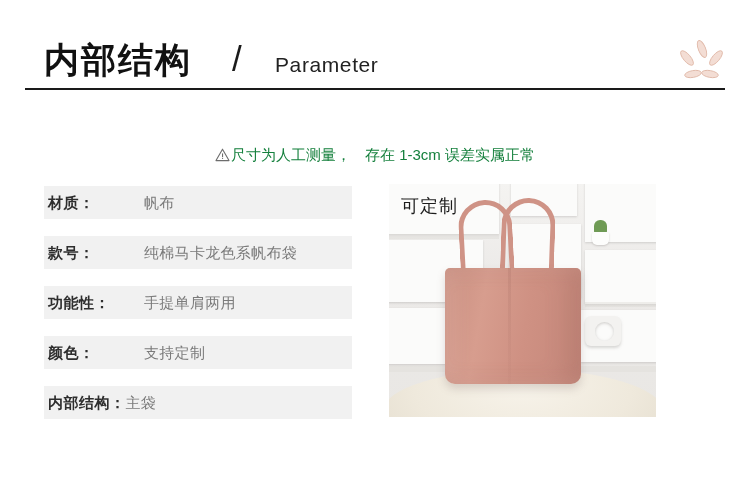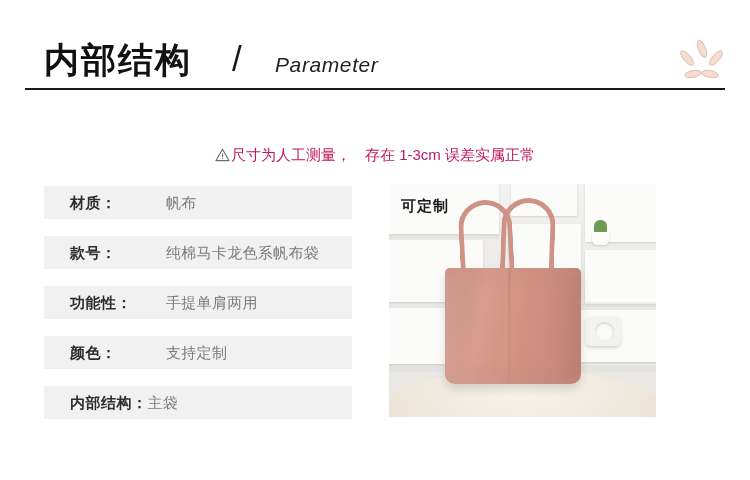--- a/index.html
+++ b/index.html
@@ -51,21 +51,20 @@
   #title-en {
     position: absolute;
     left: 275px;
     top: 53px;
     font-size: 21px;
     font-weight: normal;
     color: #222222;
     letter-spacing: 0.6px;
     line-height: 24px;
     white-space: nowrap;
-    font-style: italic;
   }
   #title-rule {
     position: absolute;
     left: 25px;
     top: 88px;
     width: 700px;
     height: 2px;
     background: #1a1a1a;
   }
   #flower-deco {
@@ -77,21 +76,21 @@
   }
 
   
   #notice {
     position: absolute;
     left: 0;
     top: 144px;
     width: 750px;
     text-align: center;
     font-size: 15px;
-    color: #be185d;
+    color: #15803d;
     line-height: 22px;
     white-space: nowrap;
   }
   #notice .warn-icon {
     display: inline-block;
     vertical-align: -2px;
     margin-right: 1px;
   }
   #notice .notice-gap {
     display: inline-block;
@@ -109,21 +108,21 @@
     position: relative;
     height: 33px;
     background: #f1f1f1;
     margin-bottom: 17px;
   }
   .spec-row:last-child {
     margin-bottom: 8px;
   }
   .spec-inner {
     position: absolute;
-    left: 26px;
+    left: 4px;
     top: 0;
     height: 40px;
     line-height: 33px;
     white-space: nowrap;
   }
   .spec-label {
     display: inline-block;
     font-size: 15px;
     font-weight: bold;
     color: #2e2e2e;
@@ -260,22 +259,22 @@
     width: 19px;
     height: 19px;
     background: #fbfbfa;
     border-radius: 50%;
     box-shadow: inset 0 1px 3px rgba(160,156,152,0.5);
   }
   #badge-customizable {
     position: absolute;
     left: 12px;
     top: 13px;
-    font-size: 15px;
-    font-weight: bold;
+    font-size: 18px;
+    font-weight: normal;
     color: #1c1c1c;
     letter-spacing: 1px;
     line-height: 18px;
     white-space: nowrap;
   }
 </style>
 </head>
 <body>
 
 <div id="page">

